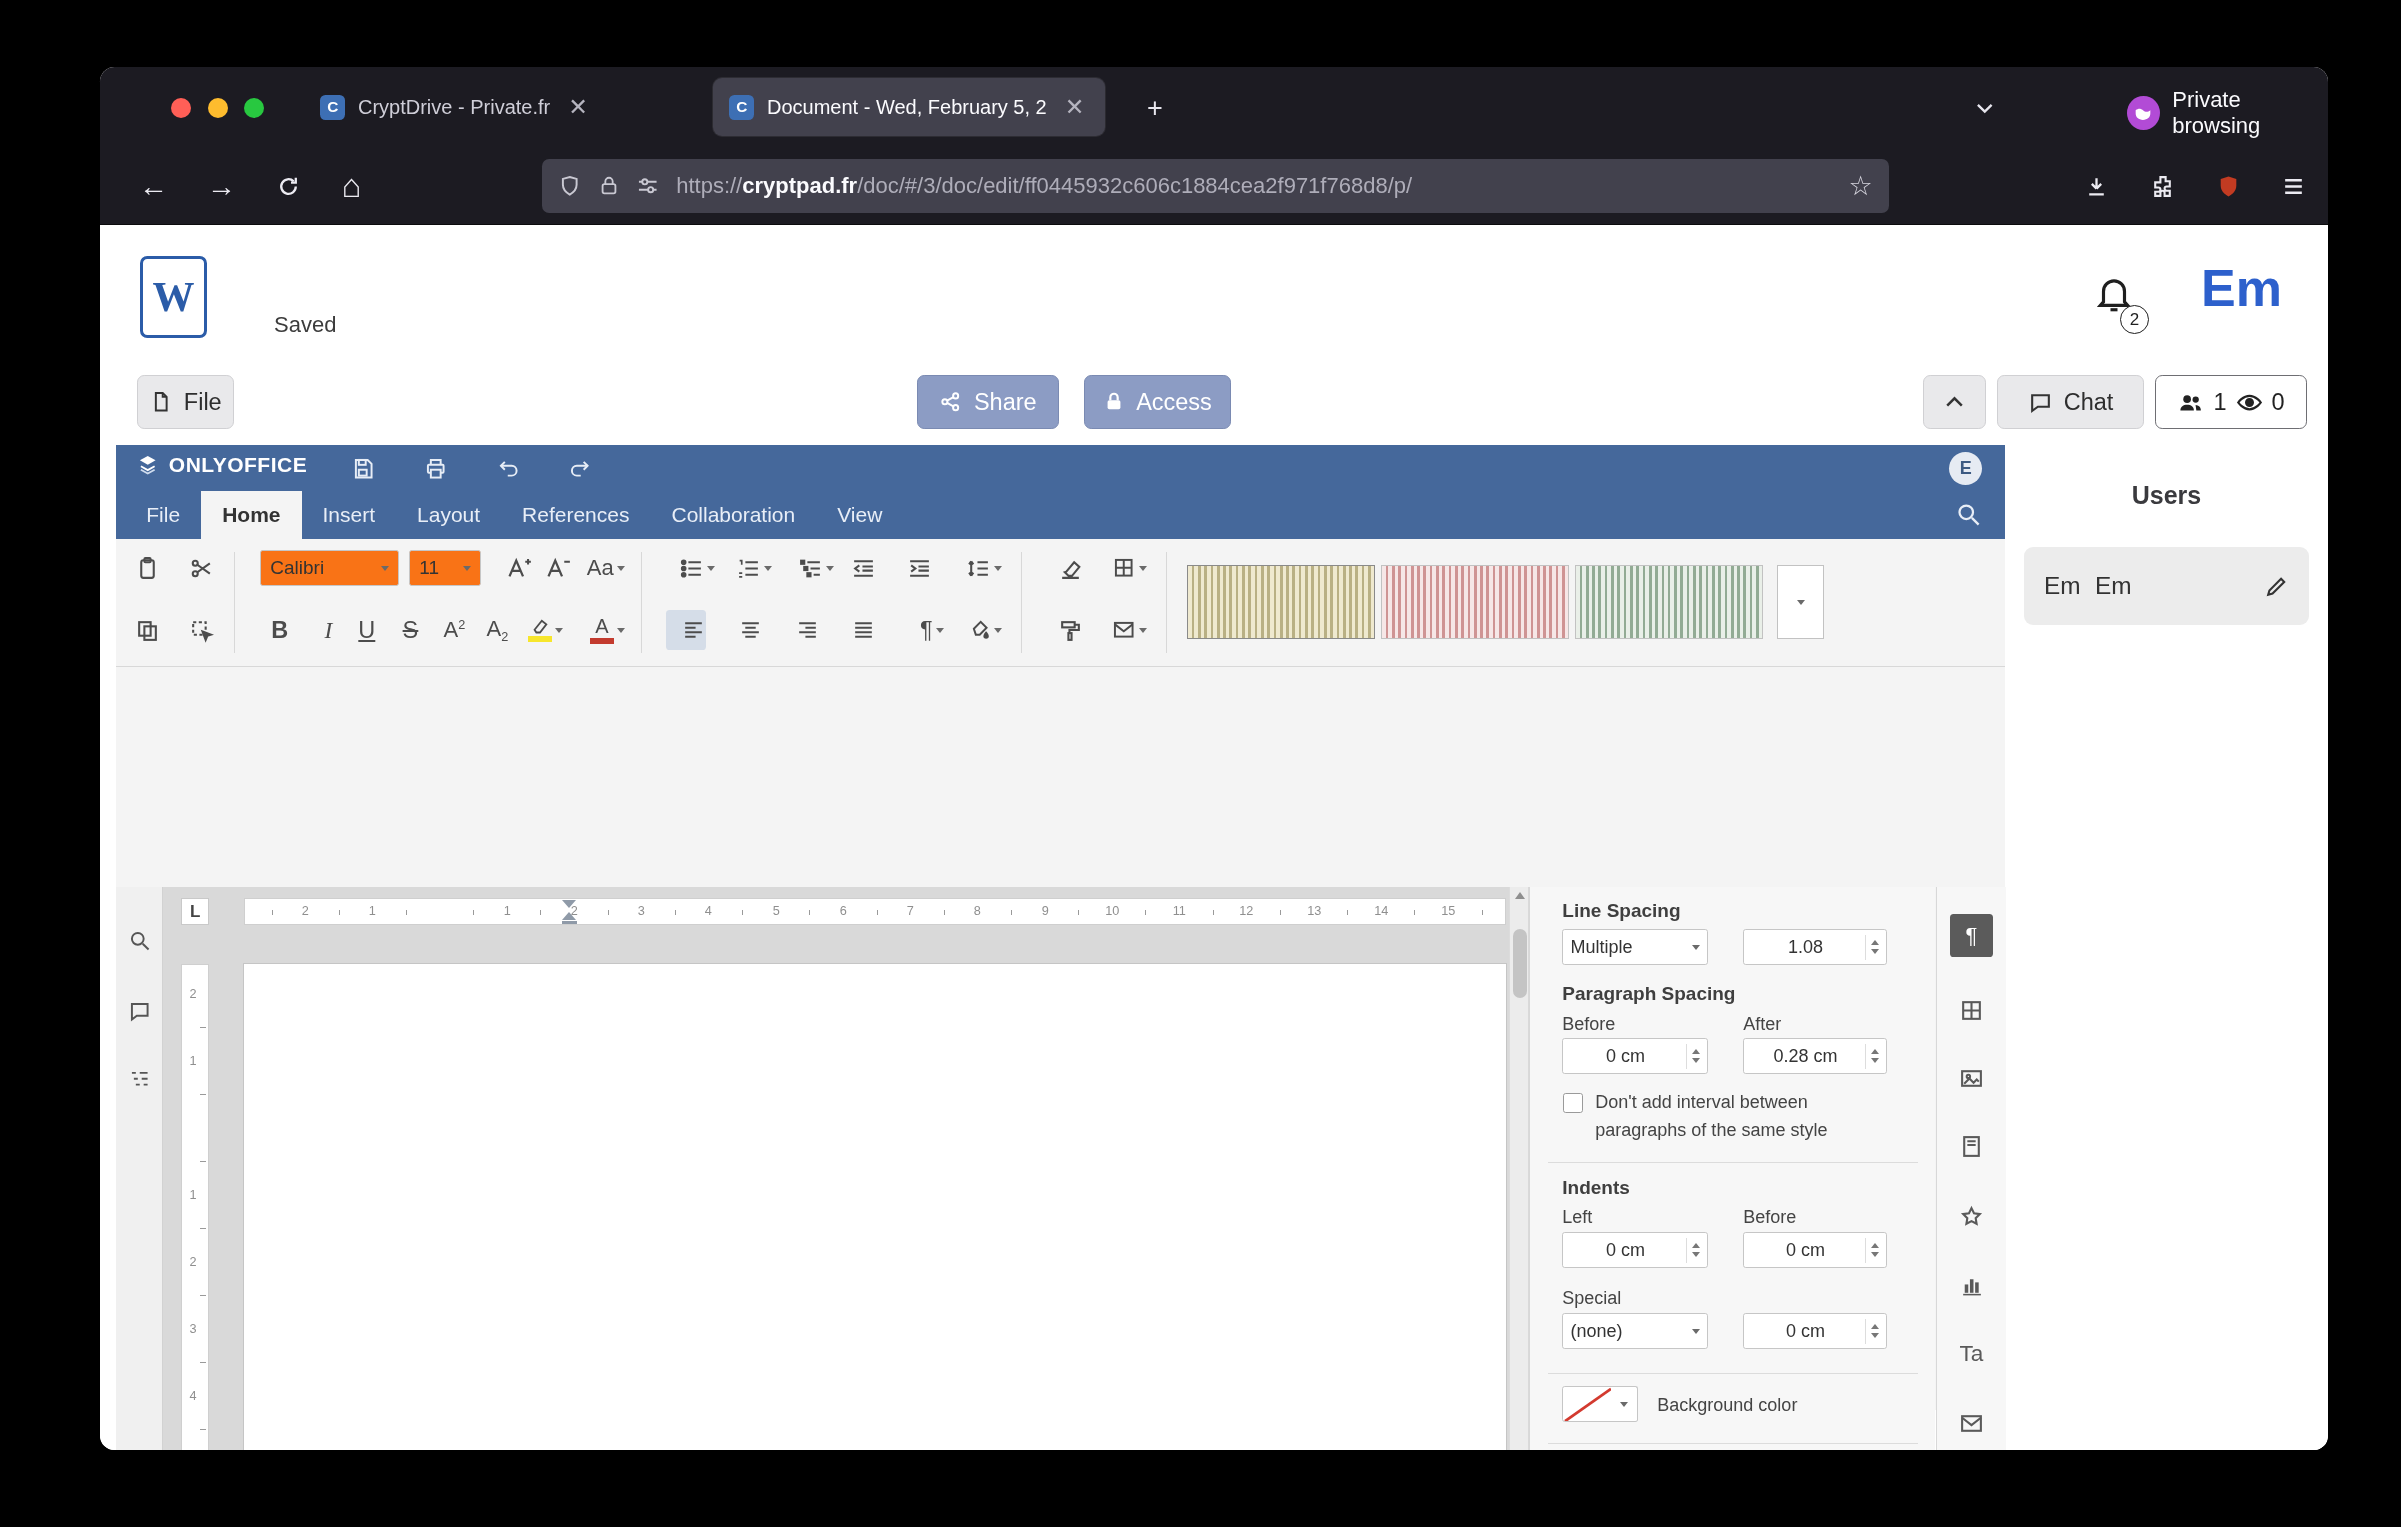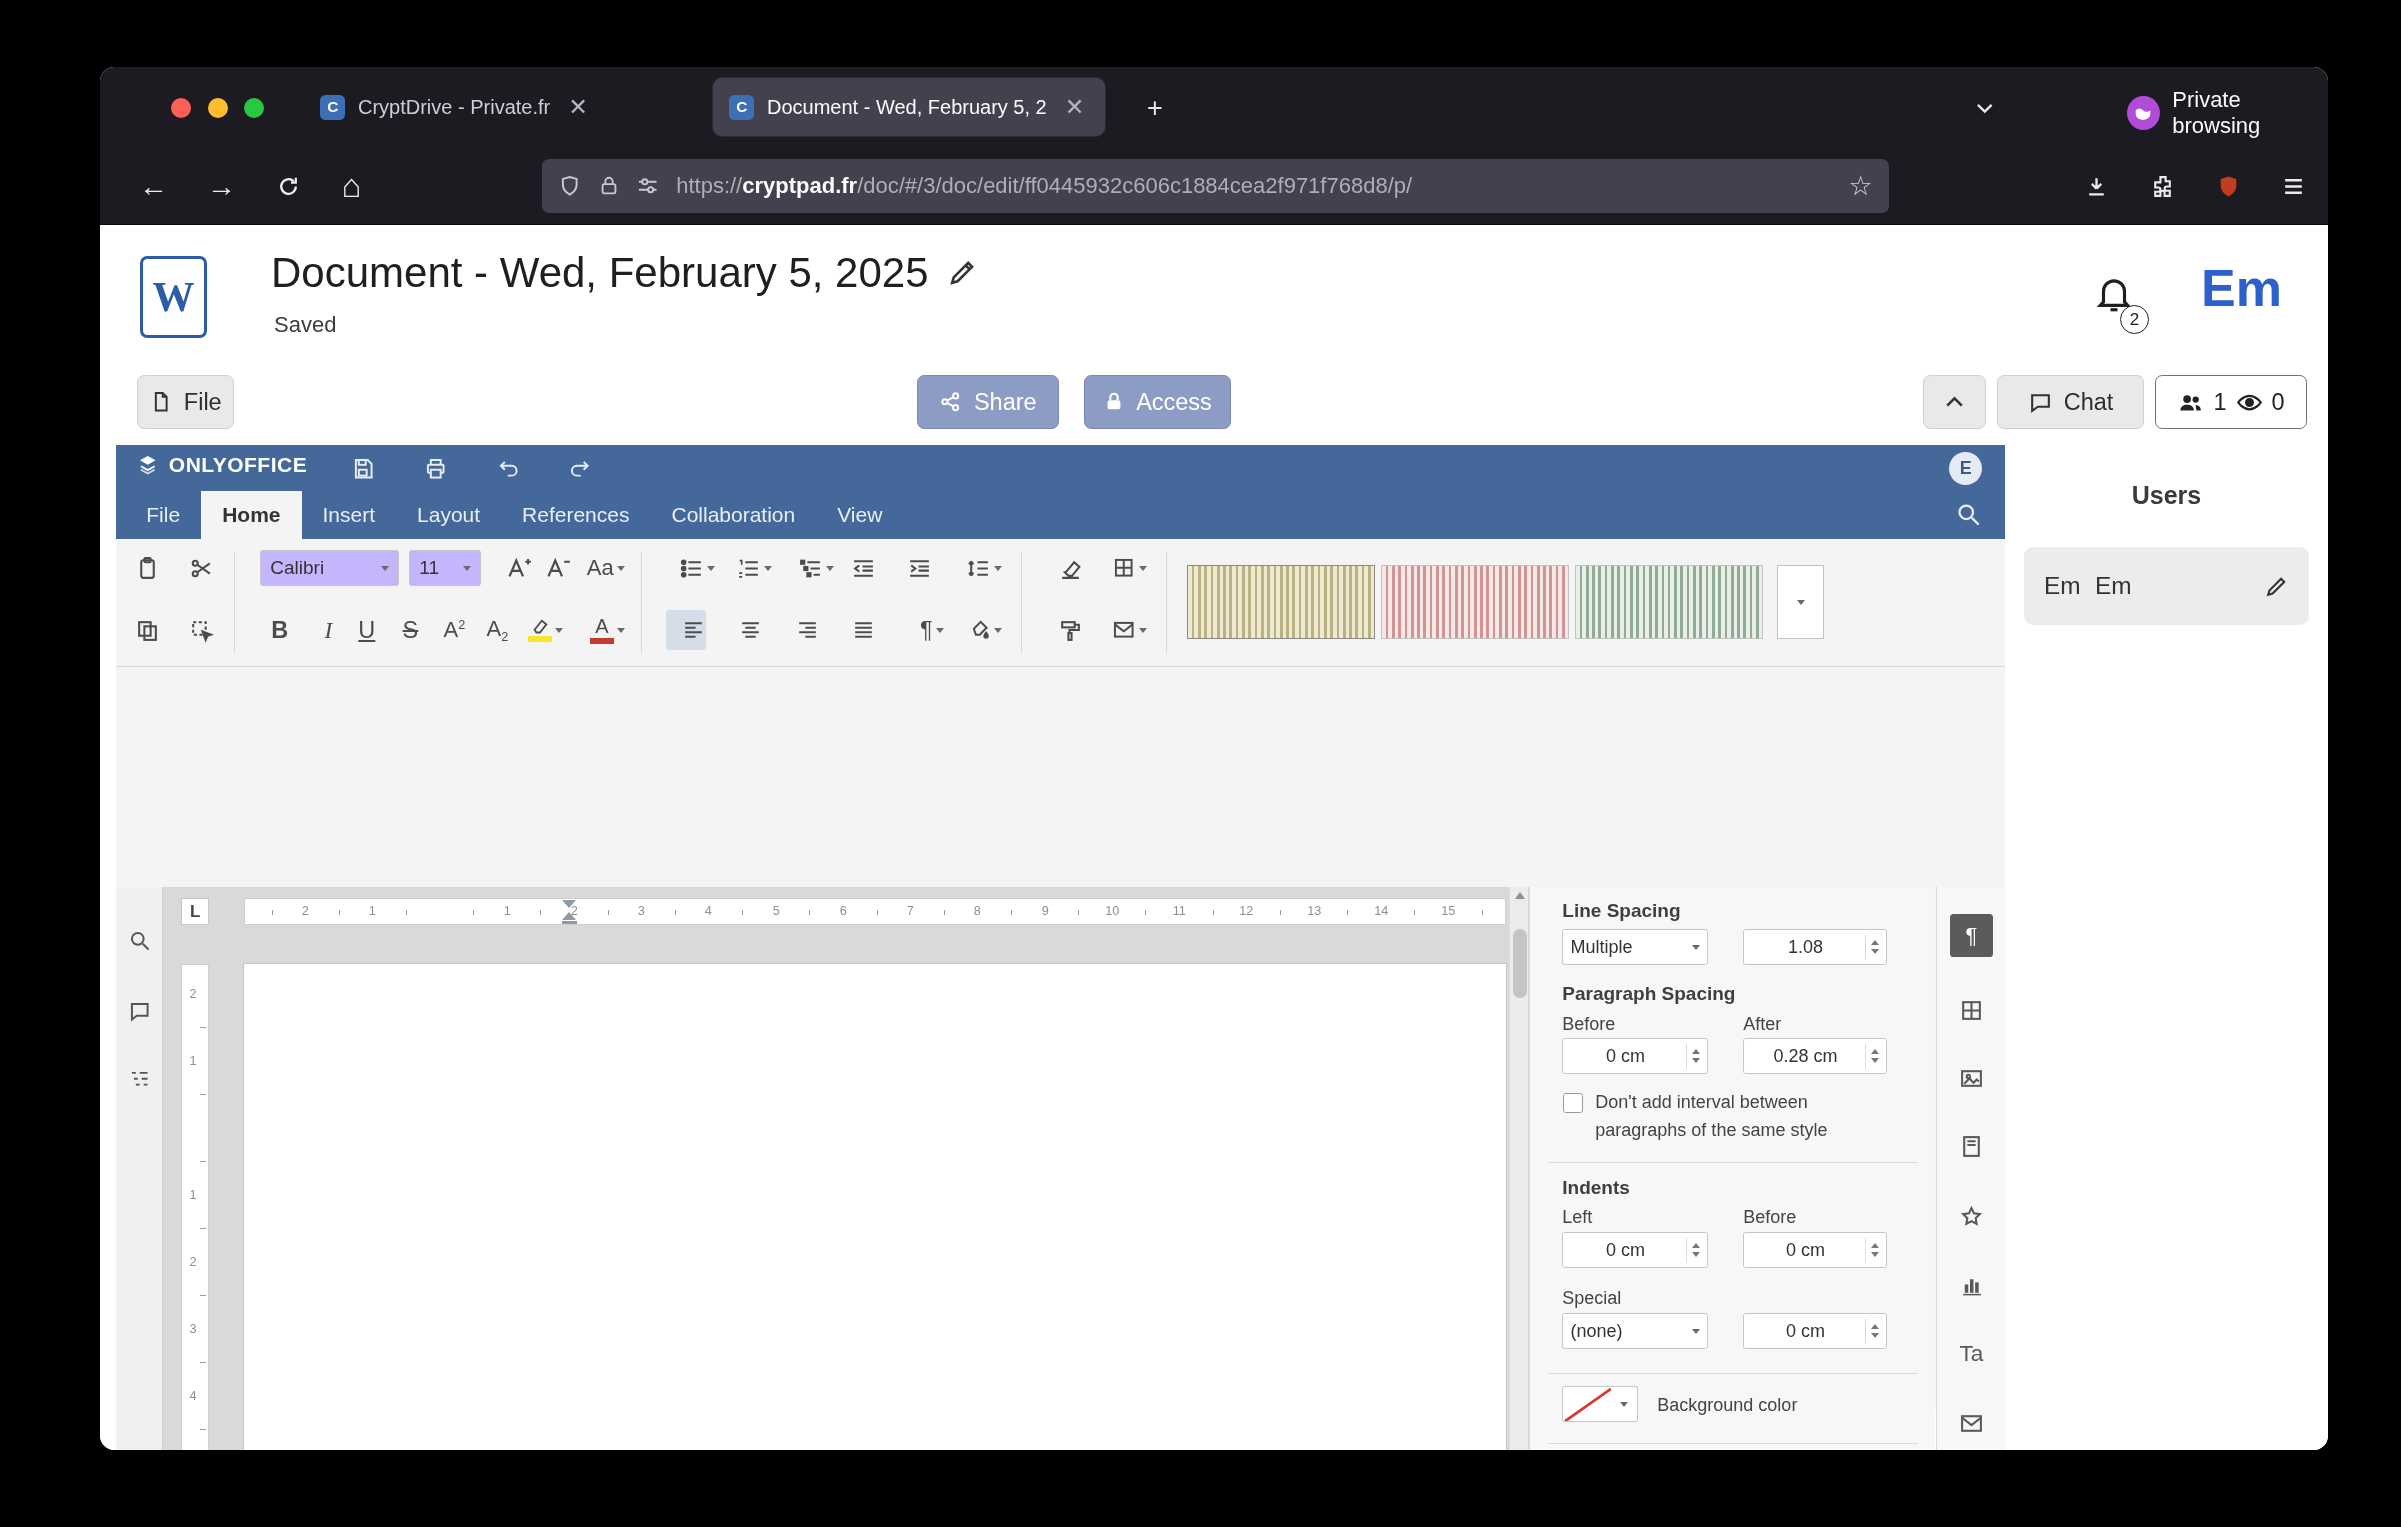--- a/index.html
+++ b/index.html
@@ -53,21 +53,21 @@
   .ootab{padding:0 21px;display:flex;align-items:center;color:#e8eef7;font-size:21px}
   .ootab.active{background:#f4f4f4;color:#333;font-weight:bold}
   .oosearch{position:absolute;right:23.5px;top:10px;color:#e8eef7}
 
   .ootoolbar{position:relative;height:128px;border-bottom:0.9px solid #d8d8d8}
   .tbtn{position:absolute;width:40px;height:40px;display:flex;align-items:center;justify-content:flex-end;color:#4c4c4c;border-radius:3.6px;gap:3.6px}
   .tbtn.wc{width:52px}
   .tbtn.active{background:#d5dde8}
   .caret{width:0;height:0;border-left:4.5px solid transparent;border-right:4.5px solid transparent;border-top:5.4px solid #6a6a6a;flex:0 0 auto}
   .tsep{position:absolute;top:12.7px;width:0.9px;height:101px;background:#d8d8d8}
-  .combo{position:absolute;top:11px;height:36px;background:#c4b5fd;border:0.9px solid #c6c6c6;border-radius:2.7px;display:flex;align-items:center;padding:0 9px;font-size:19px;color:#333;gap:7.2px}
+  .combo{position:absolute;top:11px;height:36px;background:#f97316;border:0.9px solid #c6c6c6;border-radius:2.7px;display:flex;align-items:center;padding:0 9px;font-size:19px;color:#333;gap:7.2px}
   .combo .val{flex:1;white-space:nowrap;overflow:hidden}
   .glyphB{font-weight:bold;font-size:23.5px}
   .glyphI{font-style:italic;font-family:"Liberation Serif",serif;font-size:23.5px}
   .glyphU{text-decoration:underline;font-size:23.5px}
   .glyphS{text-decoration:line-through;font-size:23.5px}
   .colbtn{position:relative;display:flex;flex-direction:column;align-items:center;line-height:1}
   .colbar{width:23.5px;height:5.4px;margin-top:1.8px}
   .stile{position:absolute;top:26px;width:188px;height:74px;border:0.9px solid #c2c2c2}
   .stile.sel{border:1.8px solid #8a8a8a}
   .gcaret{position:absolute;top:26px;left:1661px;width:47px;height:74px;background:#fff;border:0.9px solid #c2c2c2;display:flex;align-items:center;justify-content:center}
@@ -210,27 +210,20 @@
     <div class="navbtn" style="left:2170px">
       <svg width="25" height="25" viewBox="0 0 24 24" fill="none" stroke="currentColor" stroke-width="2.4">
           <path d="M4 6h16M4 12h16M4 18h16"></path>
         </svg>
     </div>
   </div>
 
   <div class="content">
 
     <div class="docicon">W</div>
-    <div class="padtitle">
-      <span>Document - Wed, February 5, 2025</span>
-      <svg width="31" height="31" viewBox="0 0 24 24" fill="none" stroke="#333" stroke-width="2">
-          <path d="M4 20l1.2-4.2L16.4 4.6l3 3L8.2 18.8z"></path>
-          <path d="M14.5 6.5l3 3"></path>
-        </svg>
-    </div>
     <div class="saved">Saved</div>
 
     <div class="bell">
       <svg width="42" height="42" viewBox="0 0 24 24" fill="none" stroke="currentColor" stroke-width="1.8">
           <path d="M6 16.5v-6a6 6 0 0 1 12 0v6l1.8 2H4.2z"></path>
           <path d="M10 21h4"></path>
         </svg>
     </div>
     <div class="bellbadge">2</div>
     <div class="emavatar">Em</div>

